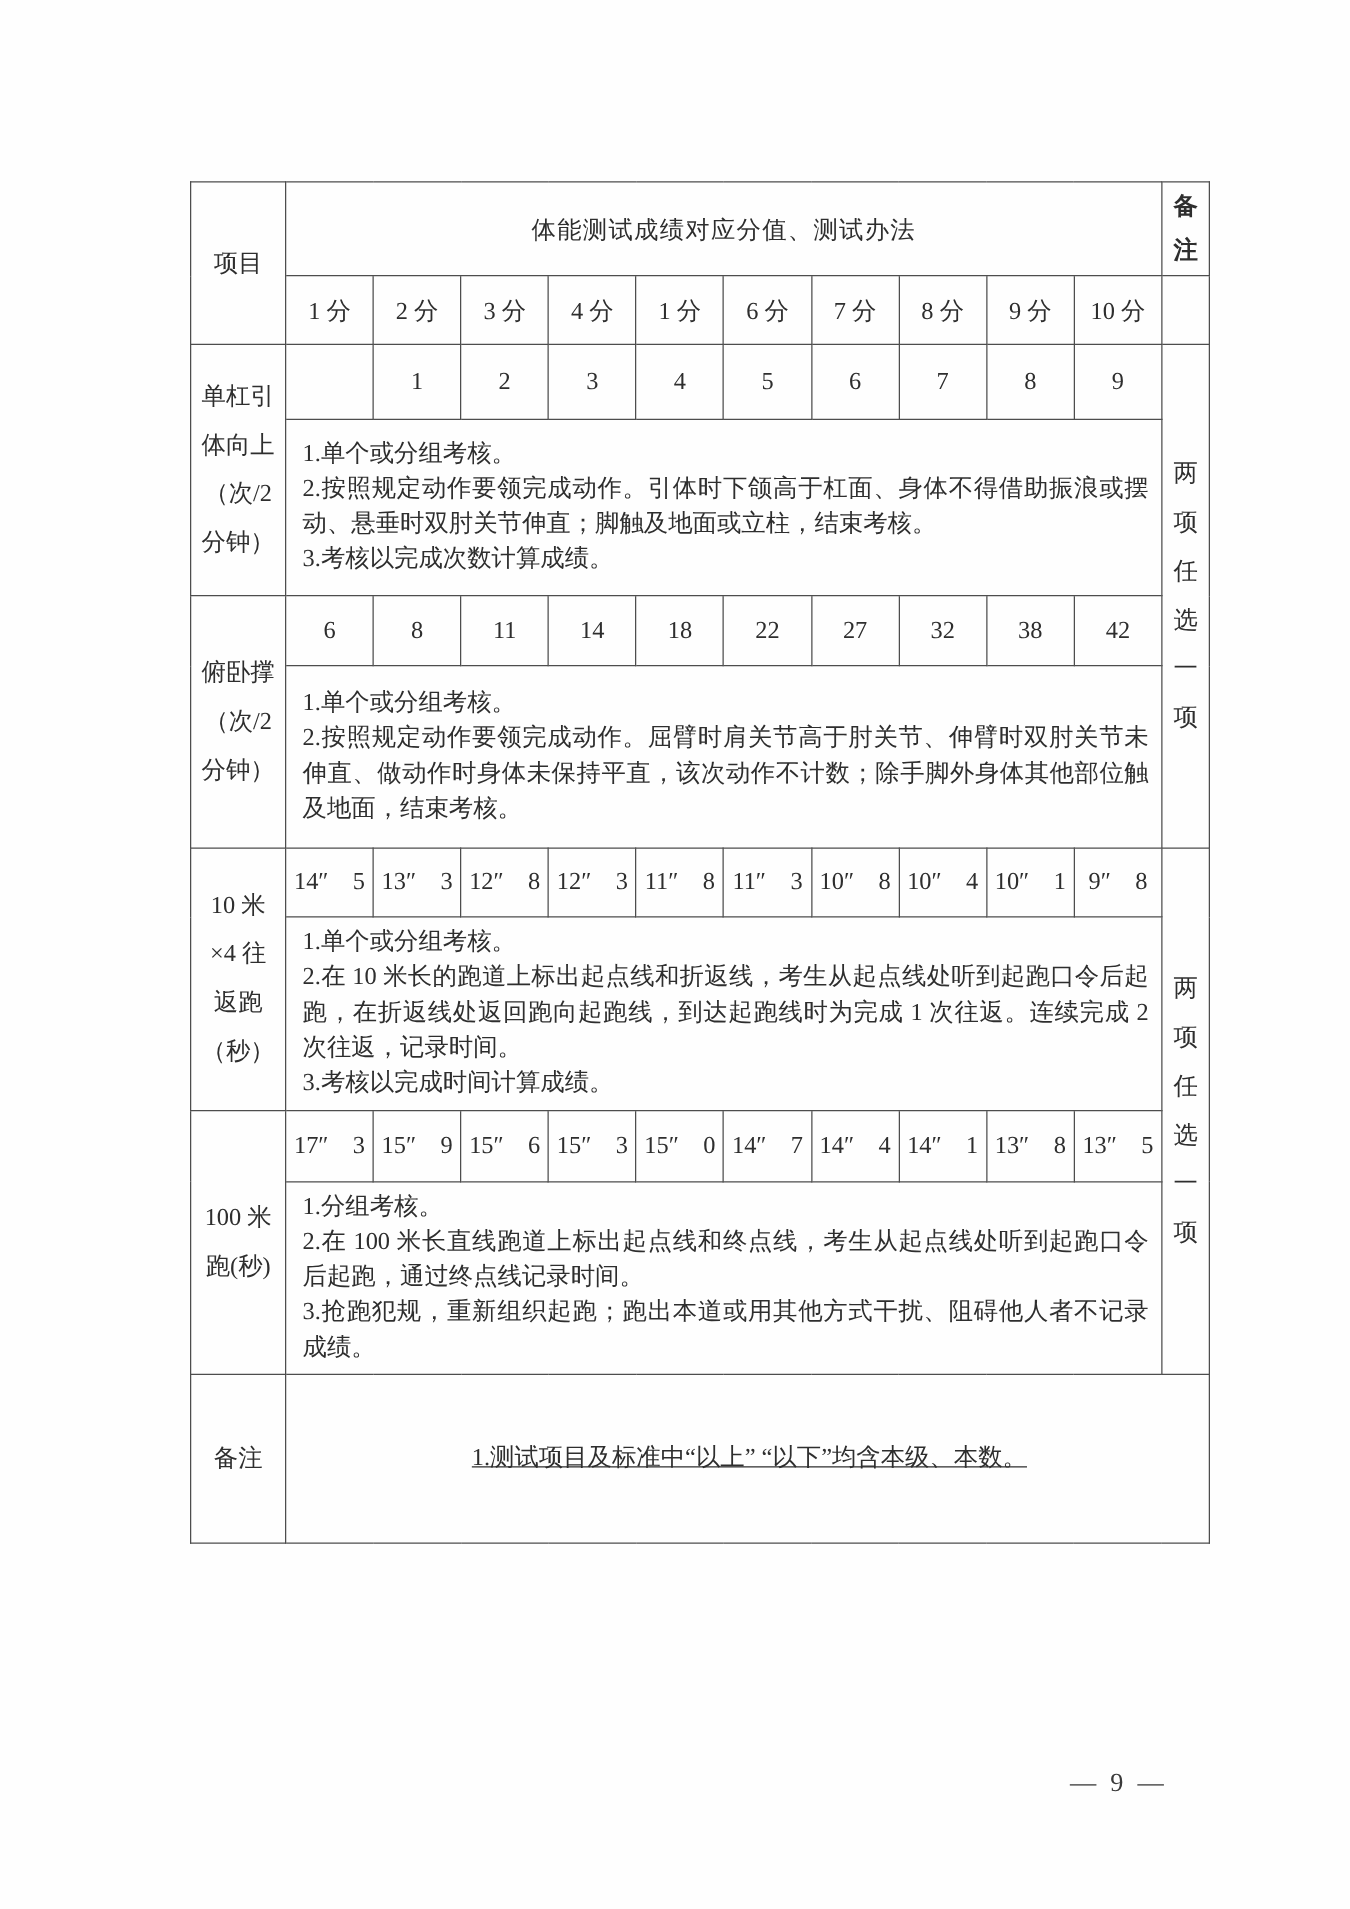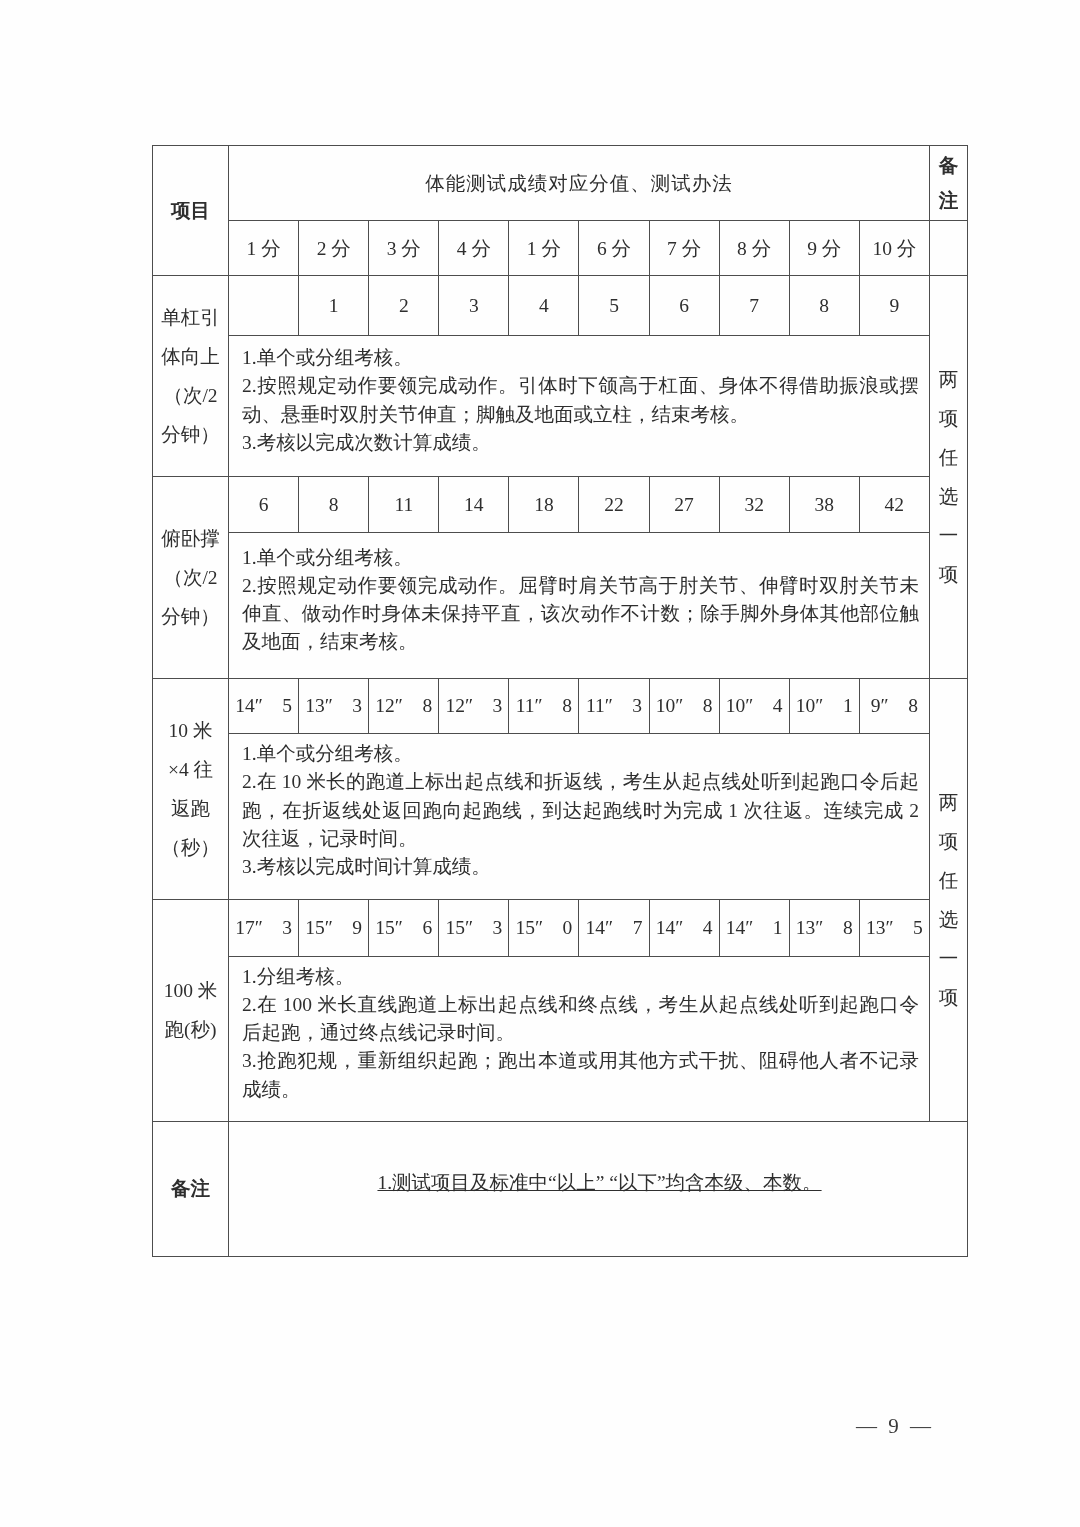--- a/index.html
+++ b/index.html
@@ -37,21 +37,21 @@
   tr.rv1 { height: 60px; }
   tr.rm1 { height: 141px; }
   tr.rv2 { height: 56px; }
   tr.rm2 { height: 146px; }
   tr.rv3 { height: 55px; }
   tr.rm3 { height: 145px; }
   tr.rv4 { height: 57px; }
   tr.rm4 { height: 145px; }
   tr.rb  { height: 135px; }
 
-  td.bold { font-weight: bold; }
+  td.bold { font-weight: normal; }
   td.title-cell {
     font-weight: normal;
     font-size: 20.5px;
     letter-spacing: 1px;
   }
   td.row-label {
     font-weight: normal;
     white-space: pre-line;
     line-height: 2.0;
     font-size: 19px;
@@ -64,21 +64,21 @@
   }
   td.notes-header { font-weight: bold; }
   td.sel-note {
     font-weight: normal;
     line-height: 2.0;
     font-size: 19px;
     padding: 4px 0;
   }
   td.method-cell {
     text-align: justify;
-    padding: 6px 10px 17px 13px;
+    padding: 6px 10px 6px 13px;
     line-height: 1.45;
   }
   .m-item { text-align: justify; }
   td.remarks-cell {
     text-align: left;
     padding-left: 13px;
     text-decoration: underline;
   }
   .pagenum {
     position: absolute;

